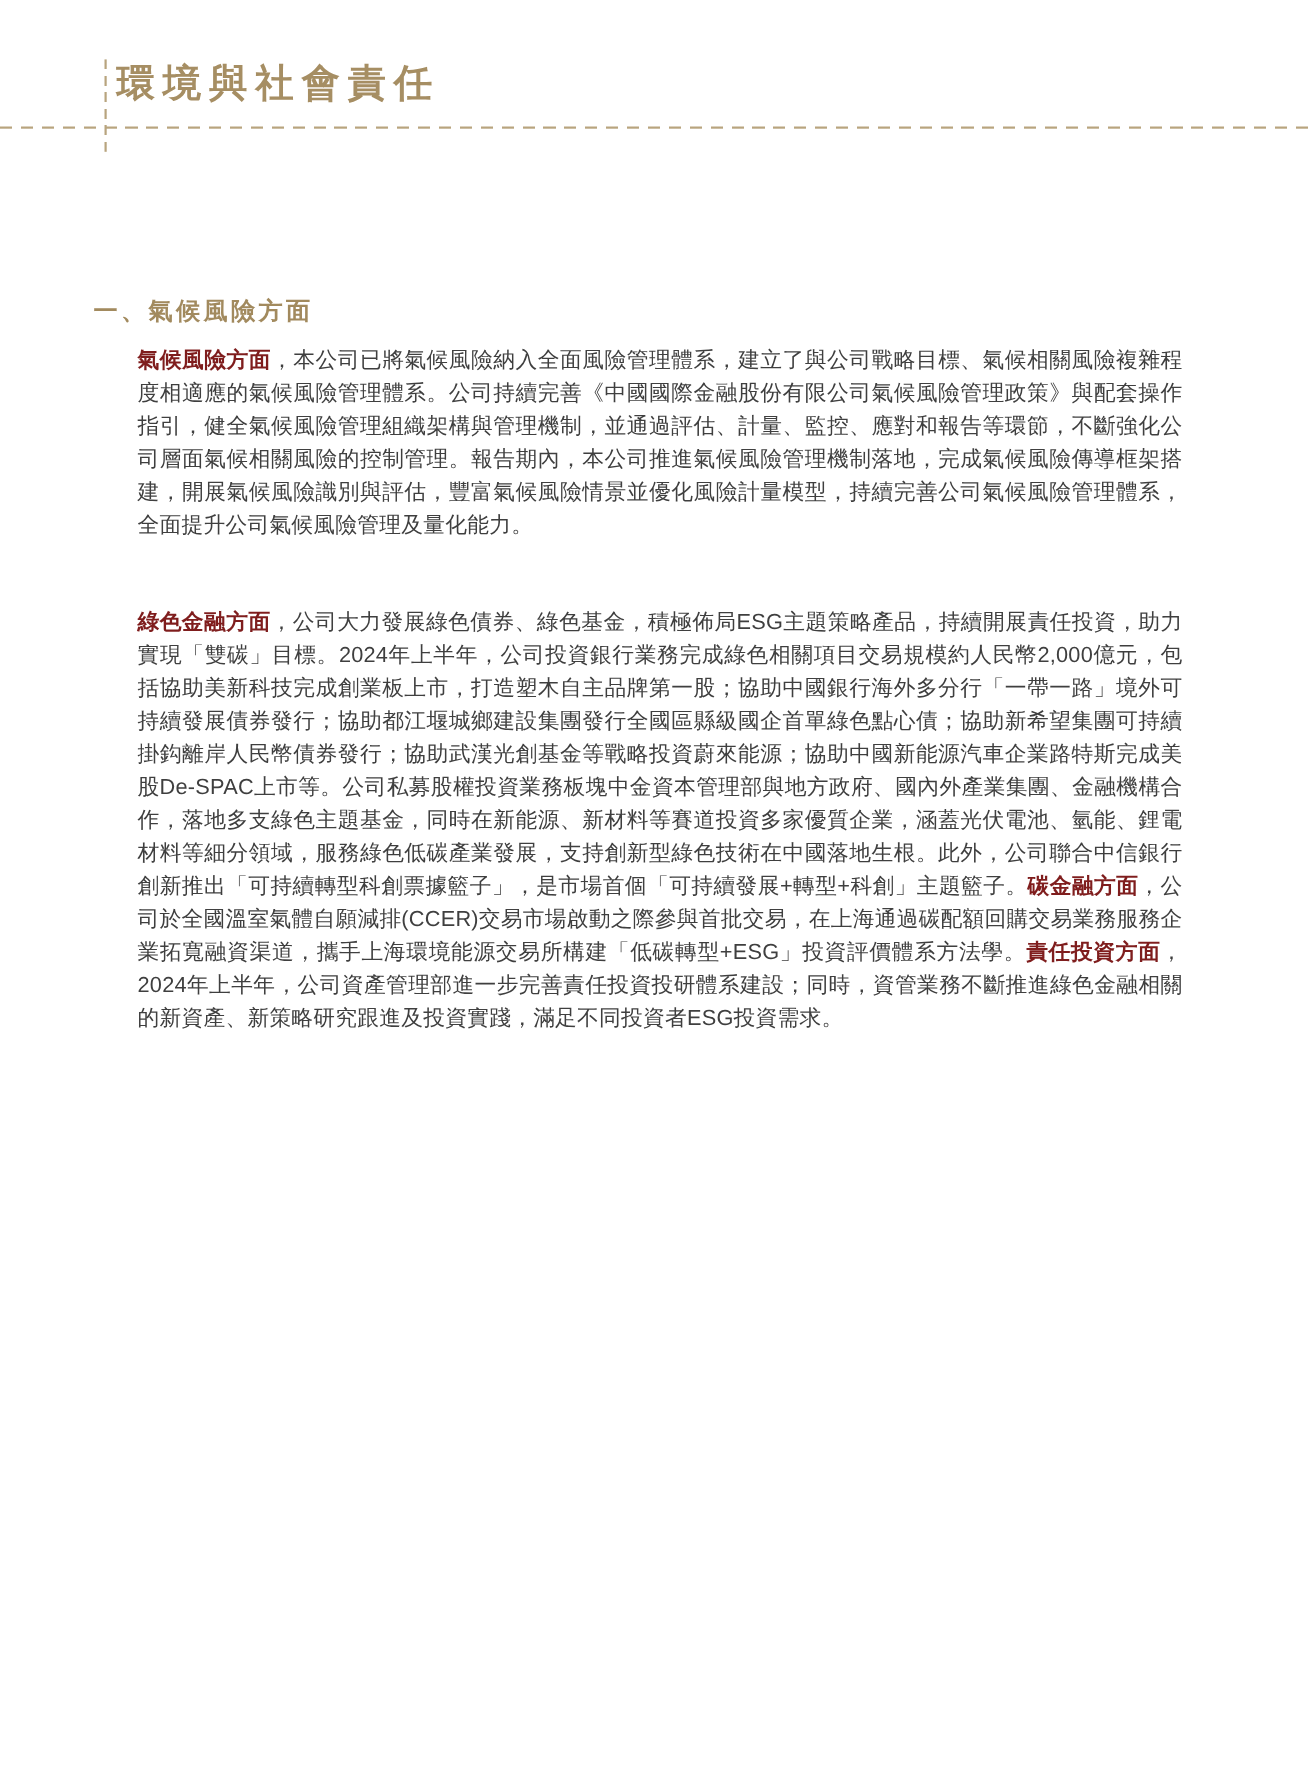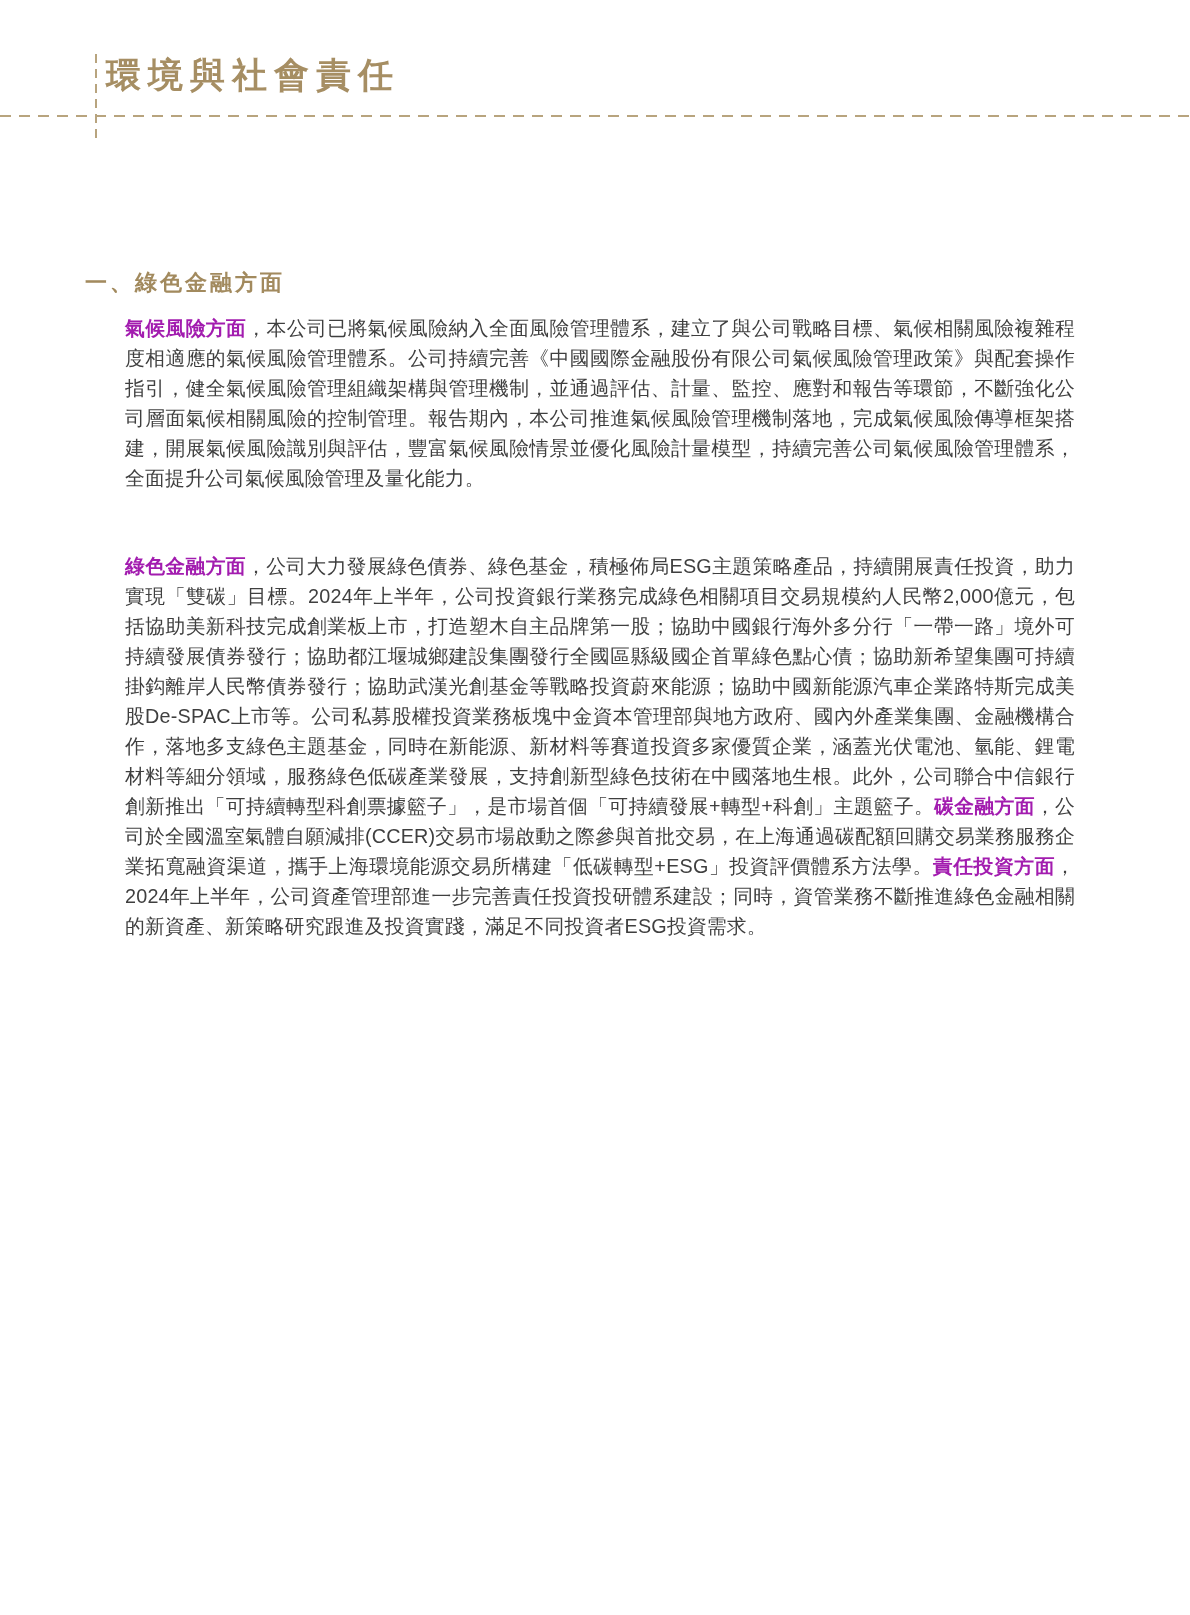--- a/index.html
+++ b/index.html
@@ -38,40 +38,40 @@
 
   .article {
     position:absolute; left:125px; top:313px; width:950px;
     color:var(--body,#3f3f3f);
     font-size:19.8px; line-height:30px;
     text-align:justify;
     letter-spacing:0.2px;
   }
   .para { margin:0 0 58px 0; }
   .para:last-child { margin-bottom:0; }
-  .lead { font-weight:bold; color:#a21caf; }
+  .lead { font-weight:bold; color:#7f1d1d; }
 
   .page-number {
     position:absolute; left:1042px; top:1450px;
     font-family:"Liberation Serif", serif;
     font-size:16px; color:#15803d;
     letter-spacing:1px;
   }
 </style>
 </head>
 <body>
 
 <div class="page">
 
   <div class="vline"></div>
   <div class="hline"></div>
 
   <h1 class="page-title">環境與社會責任</h1>
 
-  <h2 class="section-heading">一、綠色金融方面</h2>
+  <h2 class="section-heading">一、氣候風險方面</h2>
 
   <div class="article">
       <p class="para"><span class="lead">氣候風險方面</span><span>，本公司已將氣候風險納入全面風險管理體系，建立了與公司戰略目標、氣候相關風險複雜程度相適應的氣候風險管理體系。公司持續完善《中國國際金融股份有限公司氣候風險管理政策》與配套操作指引，健全氣候風險管理組織架構與管理機制，並通過評估、計量、監控、應對和報告等環節，不斷強化公司層面氣候相關風險的控制管理。報告期內，本公司推進氣候風險管理機制落地，完成氣候風險傳導框架搭建，開展氣候風險識別與評估，豐富氣候風險情景並優化風險計量模型，持續完善公司氣候風險管理體系，全面提升公司氣候風險管理及量化能力。</span></p>
       <p class="para"><span class="lead">綠色金融方面</span><span>，公司大力發展綠色債券、綠色基金，積極佈局ESG主題策略產品，持續開展責任投資，助力實現「雙碳」目標。2024年上半年，公司投資銀行業務完成綠色相關項目交易規模約人民幣2,000億元，包括協助美新科技完成創業板上市，打造塑木自主品牌第一股；協助中國銀行海外多分行「一帶一路」境外可持續發展債券發行；協助都江堰城鄉建設集團發行全國區縣級國企首單綠色點心債；協助新希望集團可持續掛鈎離岸人民幣債券發行；協助武漢光創基金等戰略投資蔚來能源；協助中國新能源汽車企業路特斯完成美股De-SPAC上市等。公司私募股權投資業務板塊中金資本管理部與地方政府、國內外產業集團、金融機構合作，落地多支綠色主題基金，同時在新能源、新材料等賽道投資多家優質企業，涵蓋光伏電池、氫能、鋰電材料等細分領域，服務綠色低碳產業發展，支持創新型綠色技術在中國落地生根。此外，公司聯合中信銀行創新推出「可持續轉型科創票據籃子」，是市場首個「可持續發展+轉型+科創」主題籃子。</span><span class="lead">碳金融方面</span><span>，公司於全國溫室氣體自願減排(CCER)交易市場啟動之際參與首批交易，在上海通過碳配額回購交易業務服務企業拓寬融資渠道，攜手上海環境能源交易所構建「低碳轉型+ESG」投資評價體系方法學。</span><span class="lead">責任投資方面</span><span>，2024年上半年，公司資產管理部進一步完善責任投資投研體系建設；同時，資管業務不斷推進綠色金融相關的新資產、新策略研究跟進及投資實踐，滿足不同投資者ESG投資需求。</span></p>
     </div>
 
   <div class="page-number">089</div>
 
 </div>
 

